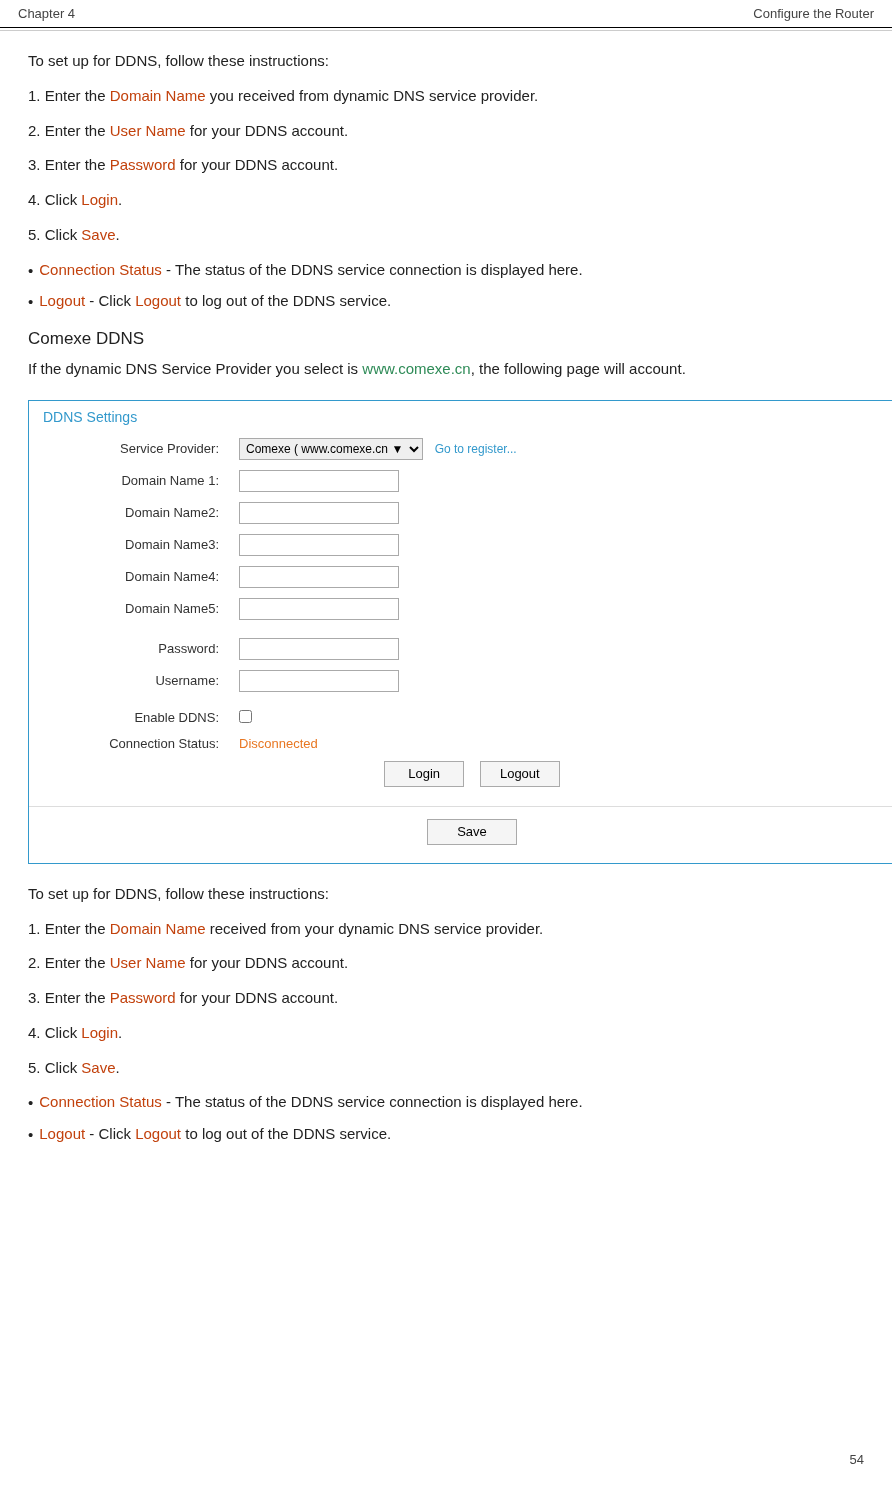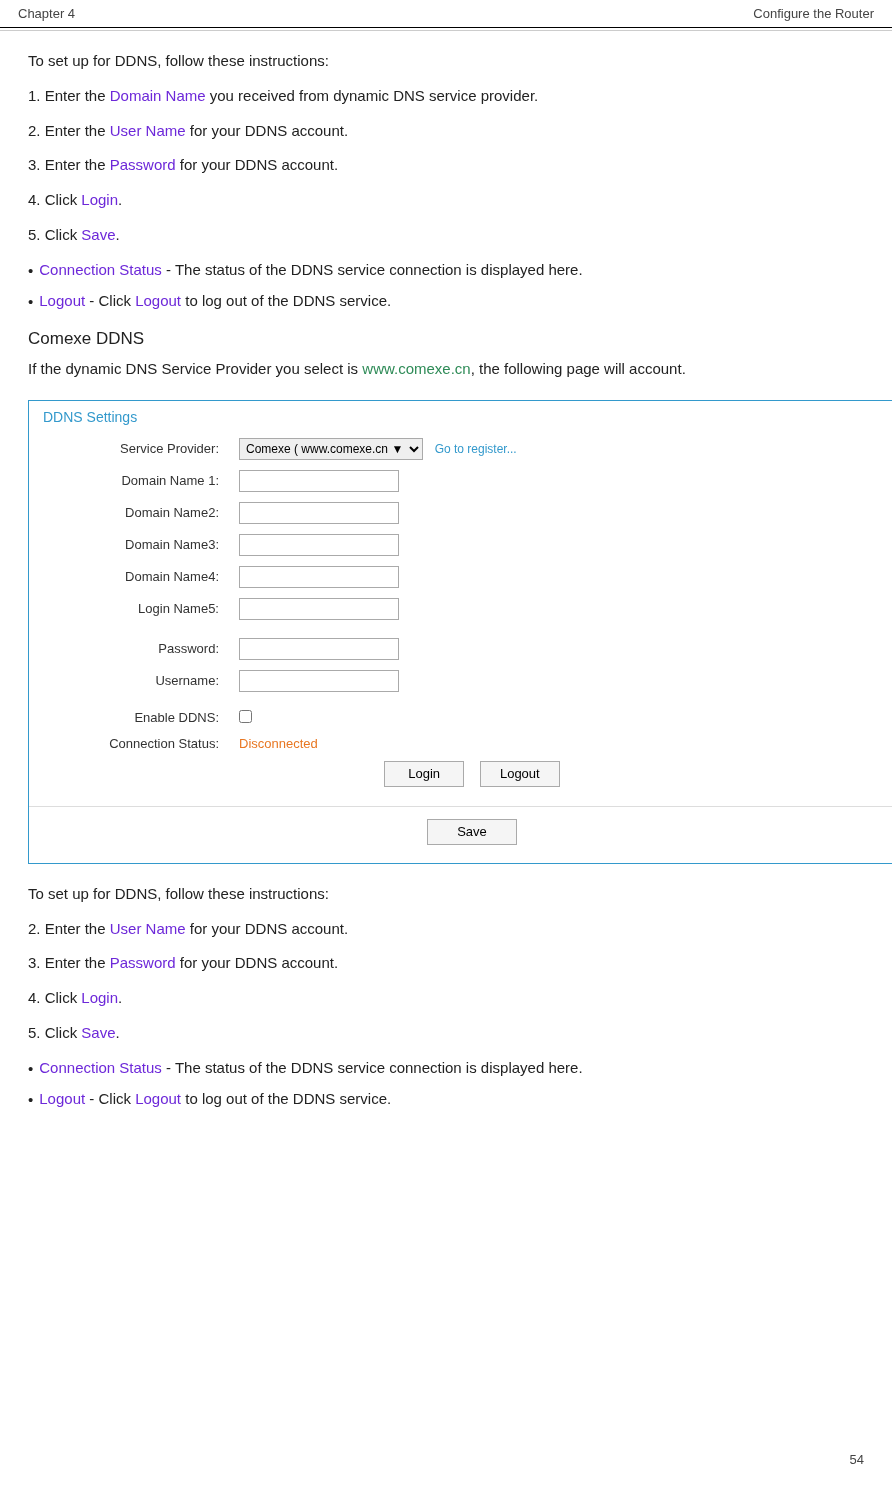--- a/index.html
+++ b/index.html
@@ -20,21 +20,21 @@
       font-size: 13px;
       color: #444;
     }
     .content {
       padding: 18px 28px 60px 28px;
     }
     .para {
       margin-bottom: 10px;
       line-height: 1.65;
     }
-    .link-orange { color: #6d28d9; text-decoration: none; }
+    .link-orange { color: #c2410c; text-decoration: none; }
     .link-green { color: #2e8b57; text-decoration: none; }
     .bullet-item {
       display: flex;
       align-items: flex-start;
       margin-bottom: 6px;
       line-height: 1.65;
     }
     .bullet-dot {
       margin-right: 6px;
       margin-top: 1px;
@@ -220,21 +220,21 @@
           <input class="ddns-input" type="text" style="">
         </td>
       </tr>
       <tr>
         <td class="label-cell">Domain Name4:</td>
         <td class="input-cell">
           <input class="ddns-input" type="text" style="">
         </td>
       </tr>
       <tr>
-        <td class="label-cell">Login Name5:</td>
+        <td class="label-cell">Domain Name5:</td>
         <td class="input-cell">
           <input class="ddns-input" type="text" style="">
         </td>
       </tr>
       <tr class="divider-row">
         <td colspan="2" style="height:8px;"></td>
       </tr>
       <tr>
         <td class="label-cell">Password:</td>
         <td class="input-cell">
@@ -272,20 +272,23 @@
       </table>
     <div class="save-row">
       <hr style="border:none;border-top:1px solid #ddd;margin:10px 0 12px 0;">
       <button class="save-btn">Save</button>
     </div>
   </div>
 
   <p class="para">To set up for DDNS, follow these instructions:</p>
 
   <p class="para">
+    <span>1. Enter the </span><a class="link-orange">Domain Name</a><span> received from your dynamic DNS service provider.</span>
+  </p>
+  <p class="para">
     <span>2. Enter the </span><a class="link-orange">User Name</a><span> for your DDNS account.</span>
   </p>
   <p class="para">
     <span>3. Enter the </span><a class="link-orange">Password</a><span> for your DDNS account.</span>
   </p>
   <p class="para">
     <span>4. Click </span><a class="link-orange">Login</a><span>.</span>
   </p>
   <p class="para">
     <span>5. Click </span><a class="link-orange">Save</a><span>.</span>

